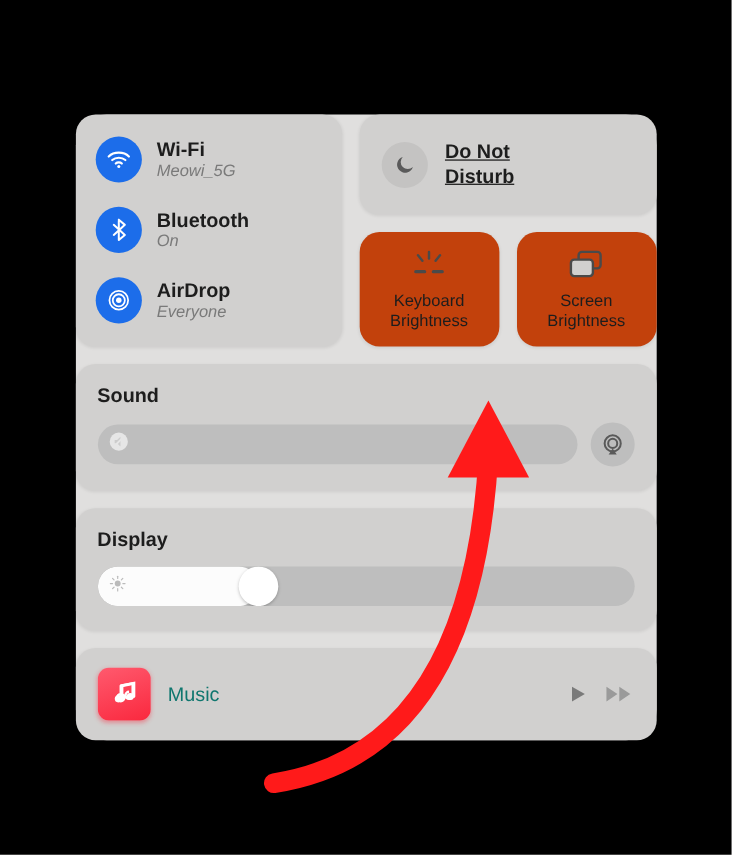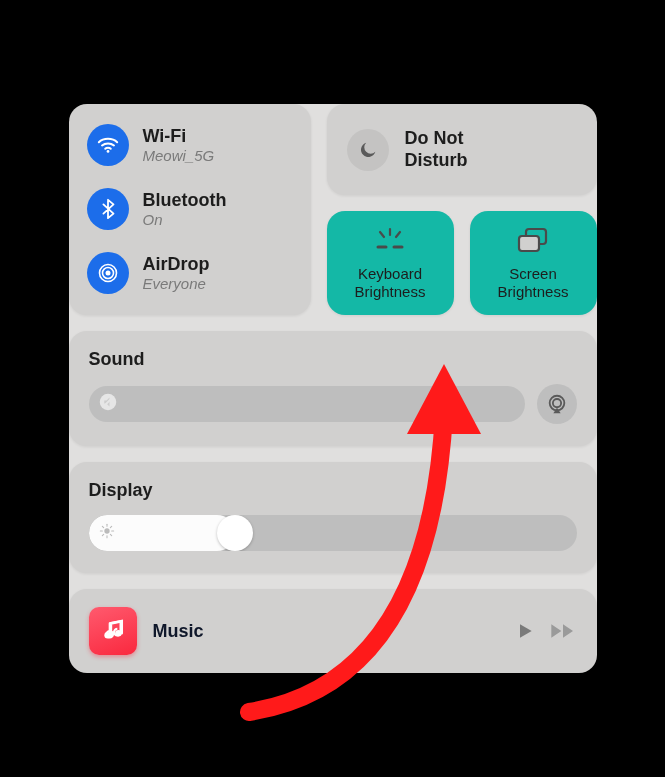--- a/index.html
+++ b/index.html
@@ -75,20 +75,21 @@
     }
     .dnd-panel {
       background: #d1d0cf;
       border-radius: 18px;
       padding: 24px 20px;
       display: flex;
       align-items: center;
       gap: 16px;
       box-shadow: 0 1px 3px rgba(0,0,0,0.08);
       cursor: pointer;
+      text-decoration: underline;
     }
     .dnd-icon {
       width: 42px;
       height: 42px;
       border-radius: 50%;
       background: #c4c3c2;
       display: flex;
       align-items: center;
       justify-content: center;
       flex-shrink: 0;
@@ -99,21 +100,21 @@
       color: #1d1d1d;
       line-height: 1.2;
     }
     .small-row {
       display: flex;
       gap: 16px;
       flex: 1;
     }
     .small-tile {
       flex: 1;
-      background: #14b8a6;
+      background: #c2410c;
       border-radius: 18px;
       display: flex;
       flex-direction: column;
       align-items: center;
       justify-content: center;
       gap: 10px;
       padding: 14px 8px;
       box-shadow: 0 1px 3px rgba(0,0,0,0.08);
       cursor: pointer;
     }
@@ -206,22 +207,22 @@
       border-radius: 10px;
       background: linear-gradient(160deg, #ff5a6e 0%, #fa283e 100%);
       display: flex;
       align-items: center;
       justify-content: center;
       box-shadow: 0 2px 4px rgba(250,40,62,0.4);
     }
     .music-title {
       flex: 1;
       font-size: 18px;
-      font-weight: 700;
-      color: #0f172a;
+      font-weight: 400;
+      color: #0f766e;
     }
     .music-controls {
       display: flex;
       gap: 14px;
       align-items: center;
     }
     .music-btn {
       cursor: pointer;
       color: #7a7a7a;
       display: flex;

